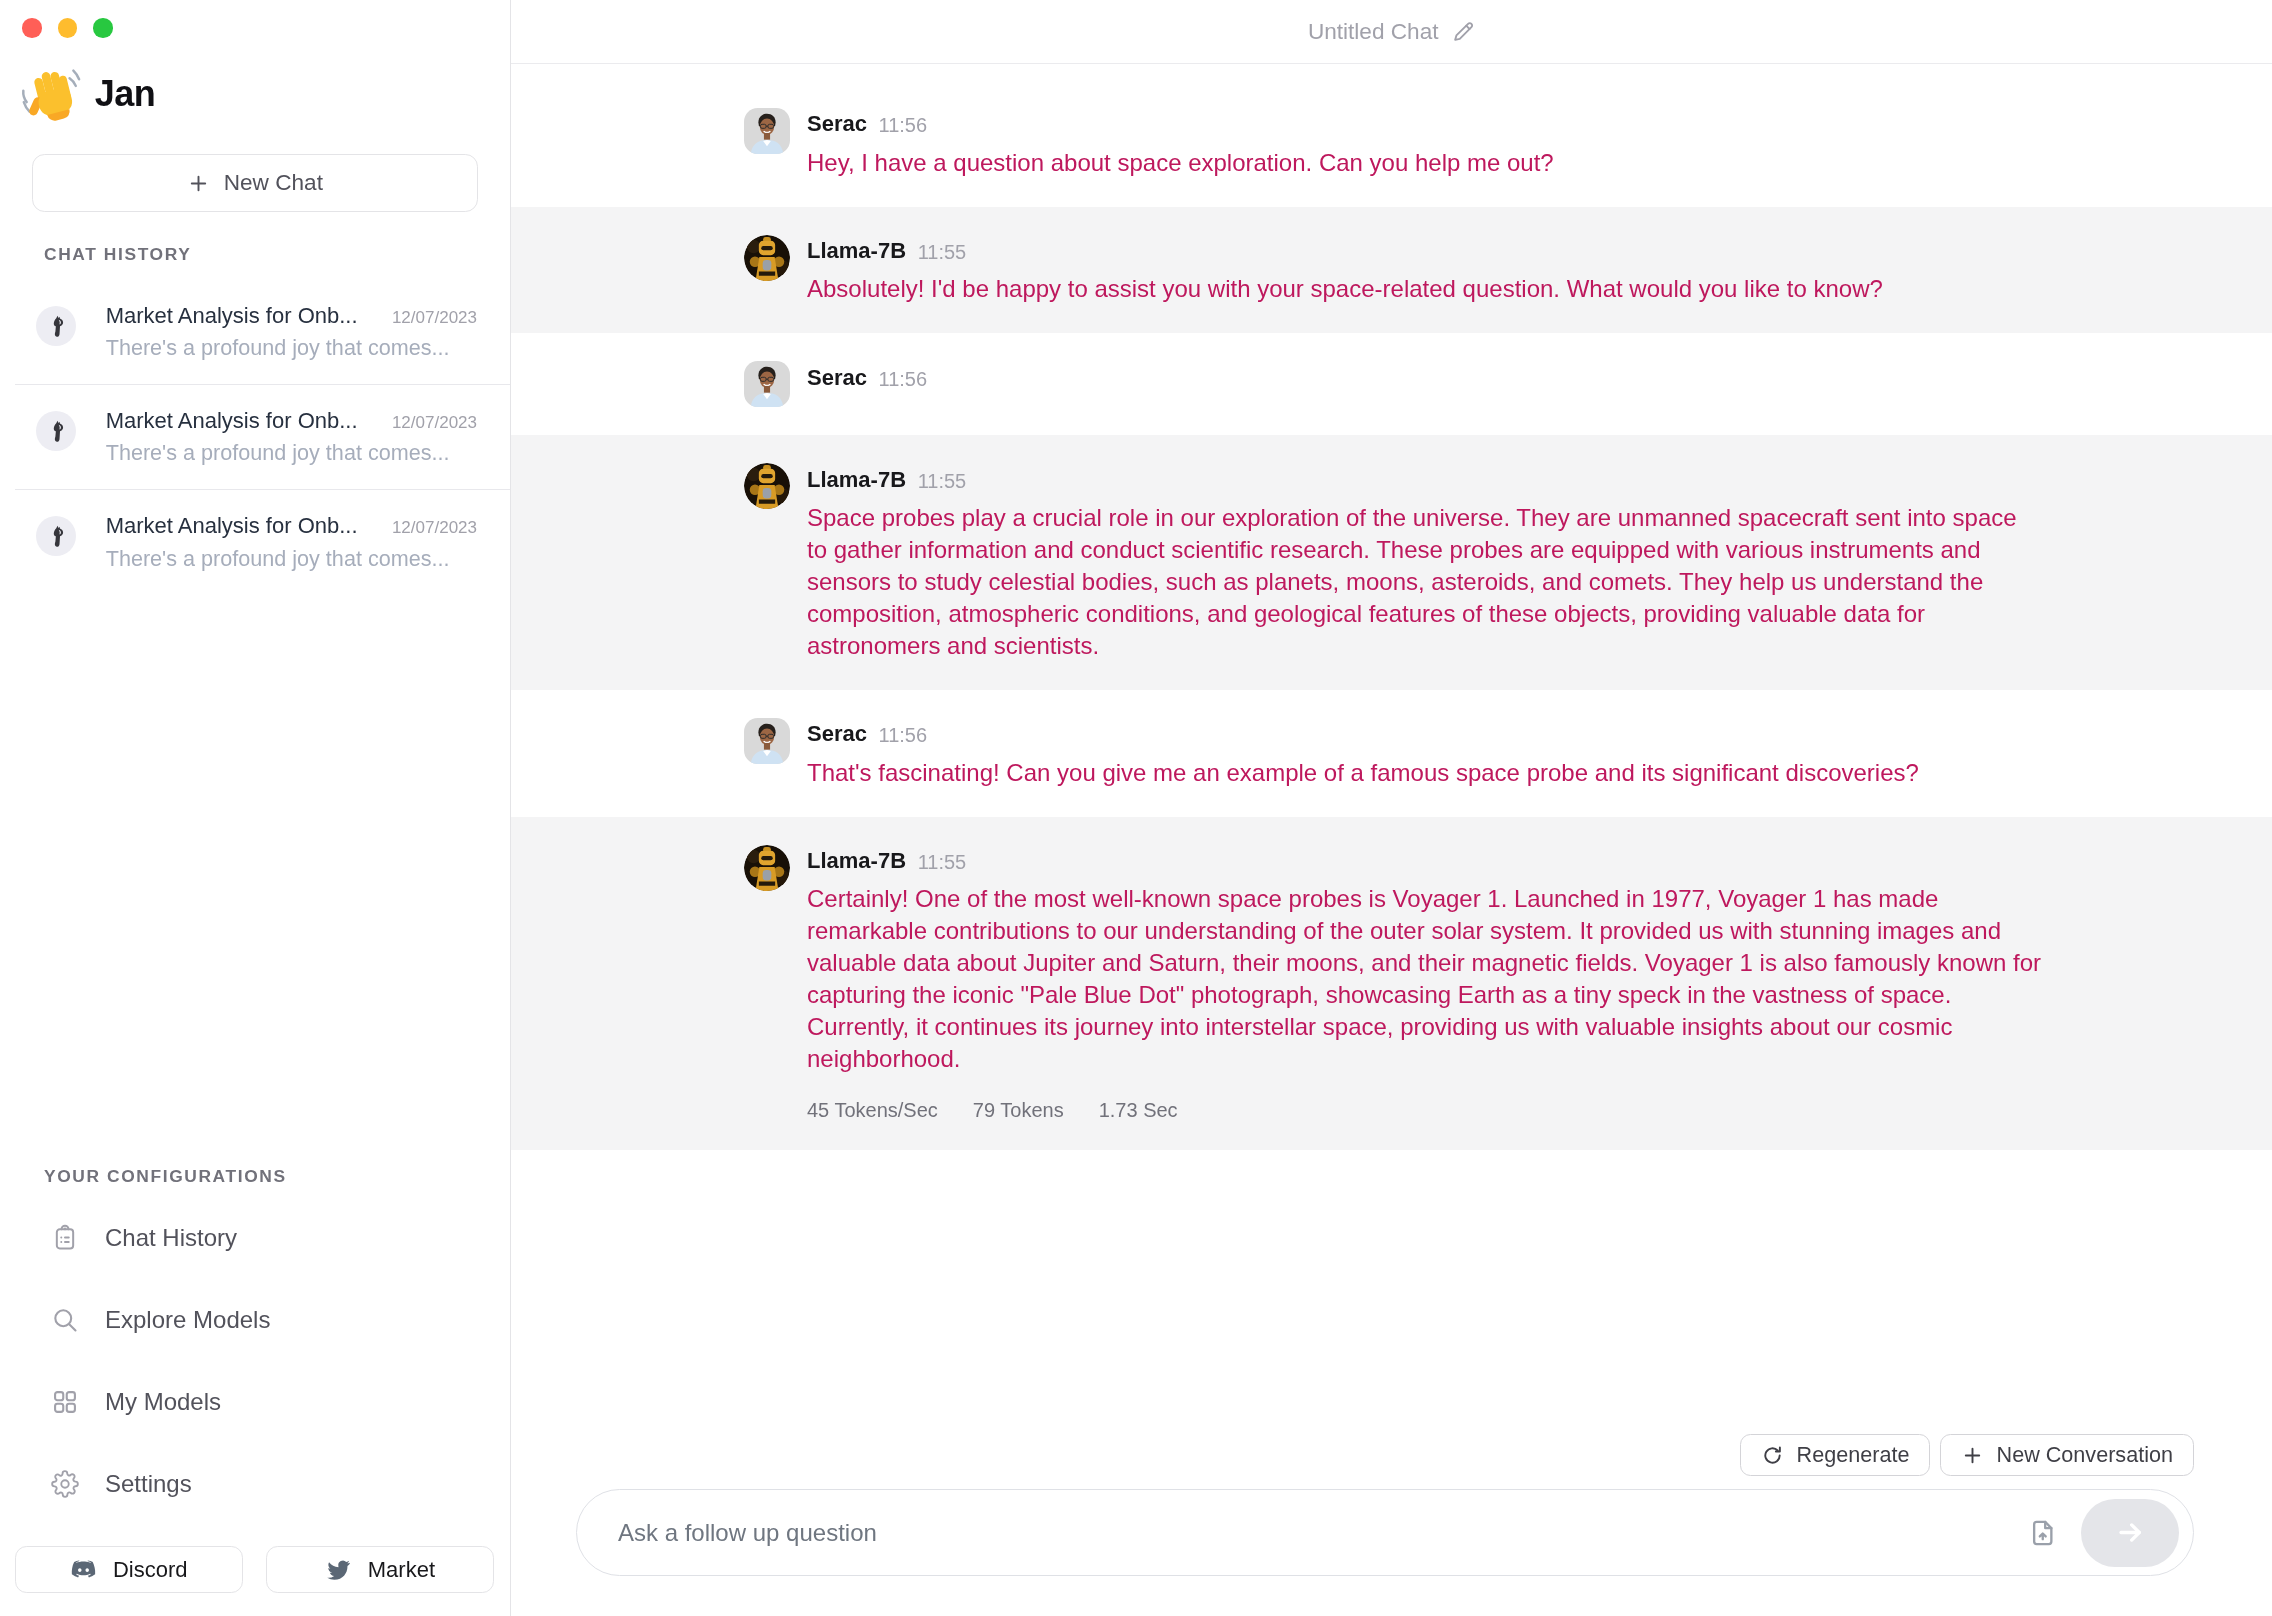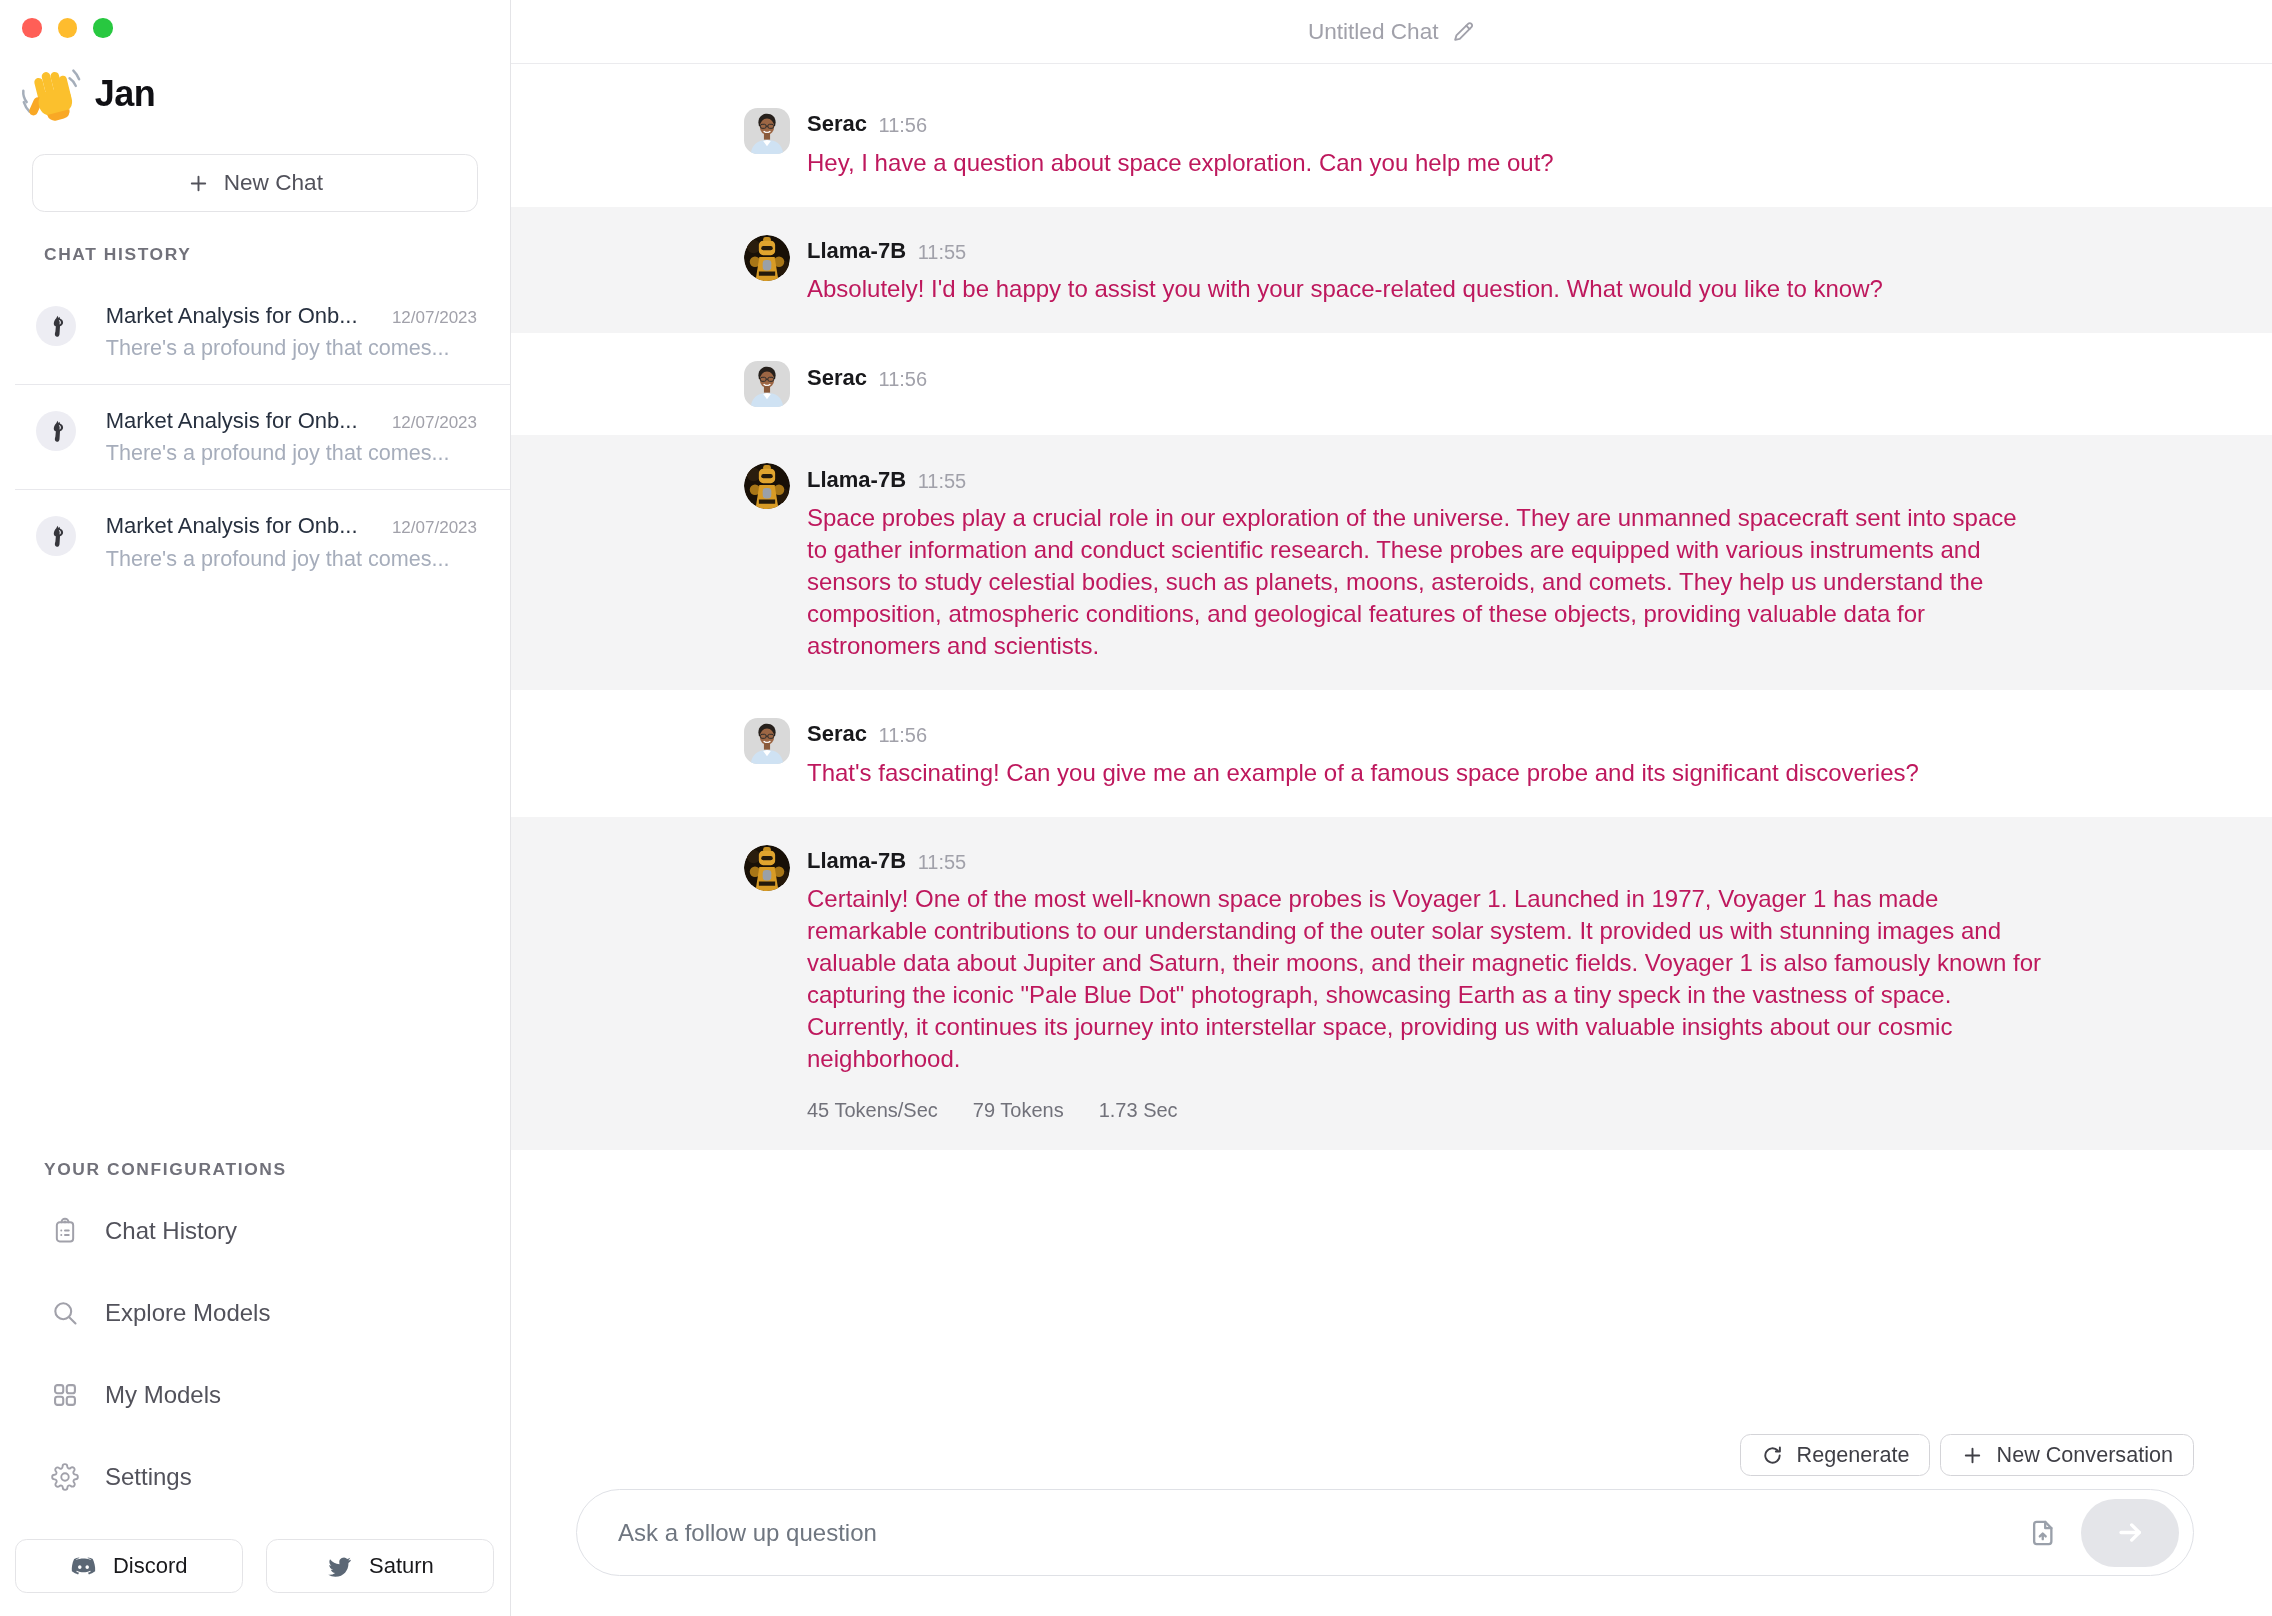--- a/index.html
+++ b/index.html
@@ -42,21 +42,21 @@
   .history-preview { margin-top:6.3px; font-size:21.6px; color:#a6adbb; white-space:nowrap; overflow:hidden; }
 
   .spacer { flex:1; }
 
   .menu { display:flex; flex-direction:column; }
   .menu-item { display:flex; align-items:center; gap:26px; padding:27px 0 27px 51px;
                font-size:24px; color:#52525b; cursor:pointer; }
   .menu-item svg { width:28px; height:28px; color:#a1a1aa; }
 
   .social { display:flex; gap:23px; margin:21px 16px 23px 14.7px; }
-  .social-btn { flex:1; height:54px; border:1.6px solid var(--border,#e4e4e7); border-radius:11.6px;
+  .social-btn { flex:1; height:47px; border:1.6px solid var(--border,#e4e4e7); border-radius:11.6px;
                 background:#fff; display:flex; align-items:center; justify-content:center; gap:16px;
                 font-size:22px; color:#18181b; cursor:pointer; }
   .social-btn svg { width:27px; height:27px; fill:#5b6775; }
 
   
   .chat { flex:1; display:flex; flex-direction:column; height:100%; }
   .chat-header { height:64px; min-height:64px; border-bottom:1.1px solid #ebebee;
                  display:flex; align-items:center; justify-content:center; gap:12.6px; }
   .chat-title { font-size:22.6px; color:#a1a1aa; }
   .chat-header svg { width:25px; height:25px; color:#a1a1aa; cursor:pointer; }
@@ -230,21 +230,21 @@
       <button class="social-btn">
         <svg viewBox="0 0 24 24">
           <path d="M20.3 5.3A19 19 0 0 0 15.9 4l-.25.5c1.6.4 2.45 1 3.25 1.7A12.7 12.7 0 0 0 12 4.9c-2.5 0-4.6.5-6.9 1.3.8-.7 1.75-1.3 3.25-1.7L8.1 4a19 19 0 0 0-4.4 1.3C1.9 9 1.4 12.6 1.65 16.2c1.9 1.4 3.7 2.2 5.5 2.8l.9-1.4c-.9-.3-1.8-.75-2.6-1.35l.6-.5c2 1 4 1.45 5.95 1.45s3.95-.45 5.95-1.45l.6.5c-.8.6-1.7 1.05-2.6 1.35l.9 1.4c1.8-.6 3.6-1.4 5.5-2.8.3-4.2-.7-7.75-2.15-10.9zM8.7 14.3c-.85 0-1.55-.8-1.55-1.75S7.85 10.8 8.7 10.8s1.55.8 1.55 1.75-.7 1.75-1.55 1.75zm6.6 0c-.85 0-1.55-.8-1.55-1.75s.7-1.75 1.55-1.75 1.55.8 1.55 1.75-.7 1.75-1.55 1.75z"></path>
         </svg>
         <span>Discord</span>
       </button>
       <button class="social-btn">
         <svg viewBox="0 0 24 24">
           <path d="M22 5.9c-.7.3-1.5.55-2.3.65.85-.5 1.5-1.3 1.8-2.25-.8.5-1.7.85-2.6 1.05A4.1 4.1 0 0 0 11.9 9c0 .3.03.6.1.9C8.6 9.7 5.6 8.1 3.6 5.6c-.4.65-.6 1.35-.6 2.1 0 1.4.7 2.7 1.8 3.45-.7-.02-1.3-.2-1.9-.5v.05c0 2 1.4 3.65 3.3 4.05-.35.1-.7.15-1.1.15-.27 0-.53-.03-.78-.08.53 1.65 2.03 2.85 3.83 2.88A8.2 8.2 0 0 1 2 19.35 11.6 11.6 0 0 0 8.3 21.2c7.55 0 11.65-6.25 11.65-11.7v-.55c.8-.55 1.5-1.3 2.05-2.1z"></path>
         </svg>
-        <span>Saturn</span>
+        <span>Market</span>
       </button>
     </div>
   </aside>
 
   <main class="chat">
 
     <header class="chat-header">
       <span class="chat-title">Untitled Chat</span>
       <svg viewBox="0 0 24 24" fill="none" stroke="currentColor" stroke-width="1.8" stroke-linecap="round" stroke-linejoin="round">
         <path d="M4 20l1.2-4.2L16.4 4.6a2.26 2.26 0 0 1 3.2 3.2L8.4 19 4 20z"></path>

